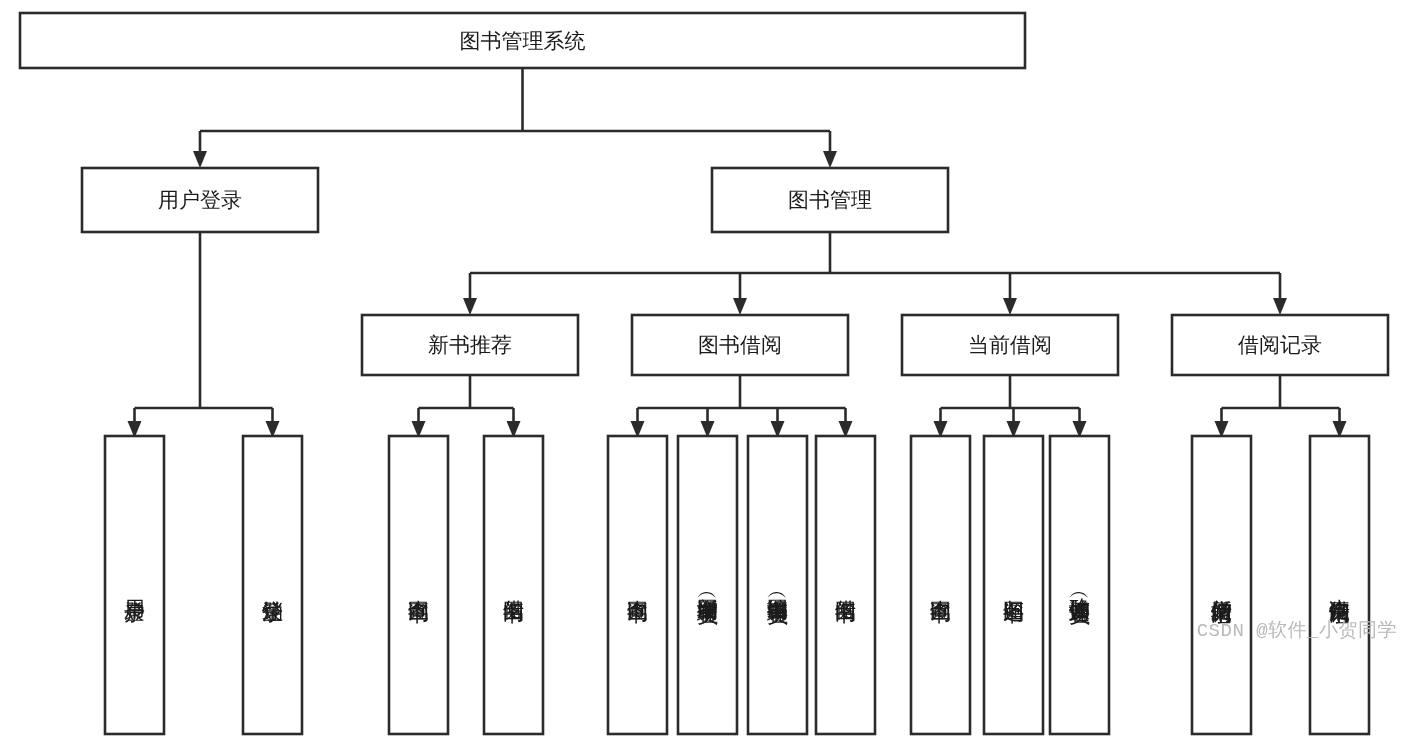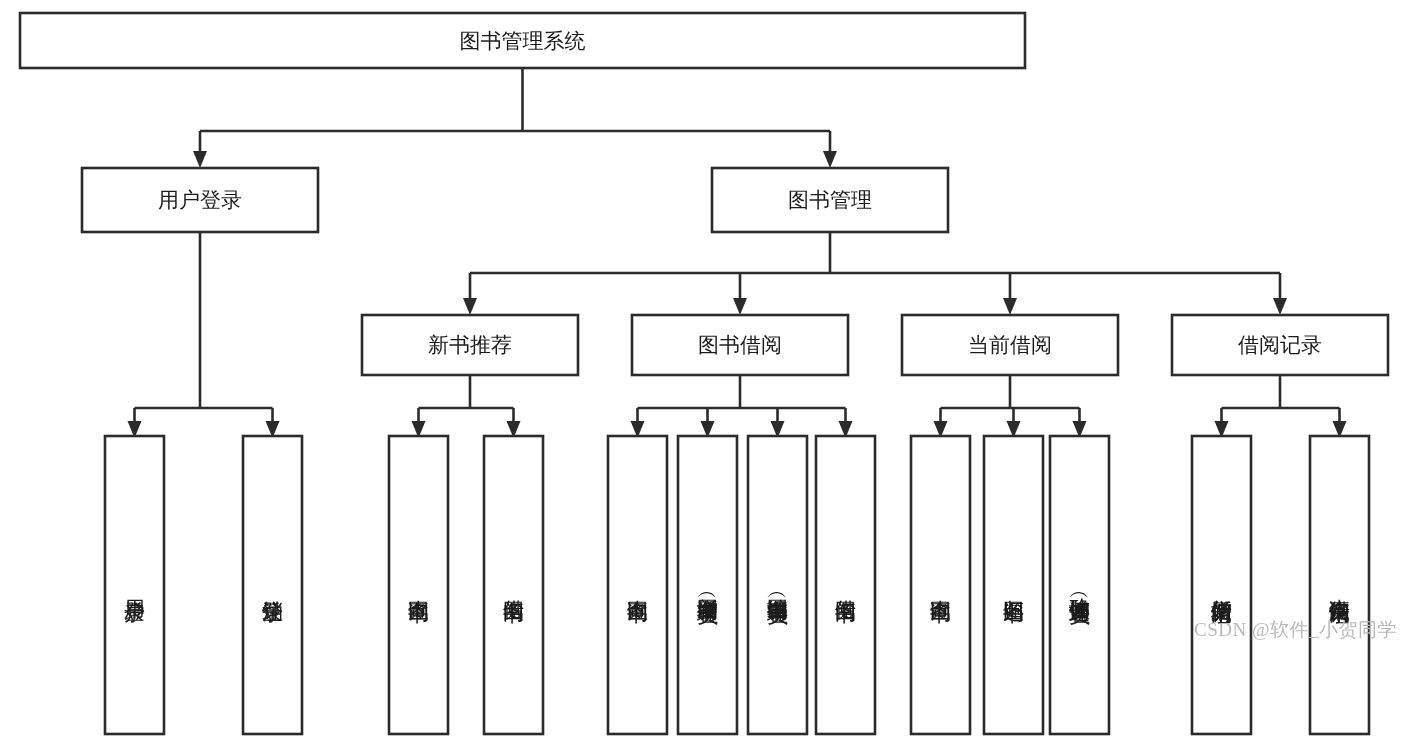--- a/index.html
+++ b/index.html
@@ -67,21 +67,21 @@
     line-height: 1.05;
     color: #1b1b1b;
     letter-spacing: 1px;
     white-space: nowrap;
     text-align: center;
   }
   #watermark {
     position: absolute;
     right: 8px;
     bottom: 4px;
-    font-family: Liberation Serif, serif;
+    font-family: Liberation Mono, monospace;
     font-size: 19px;
     color: #b9b9b9;
     letter-spacing: 0.5px;
     user-select: none;
     pointer-events: none;
   }
 </style>
 </head>
 <body>
 

